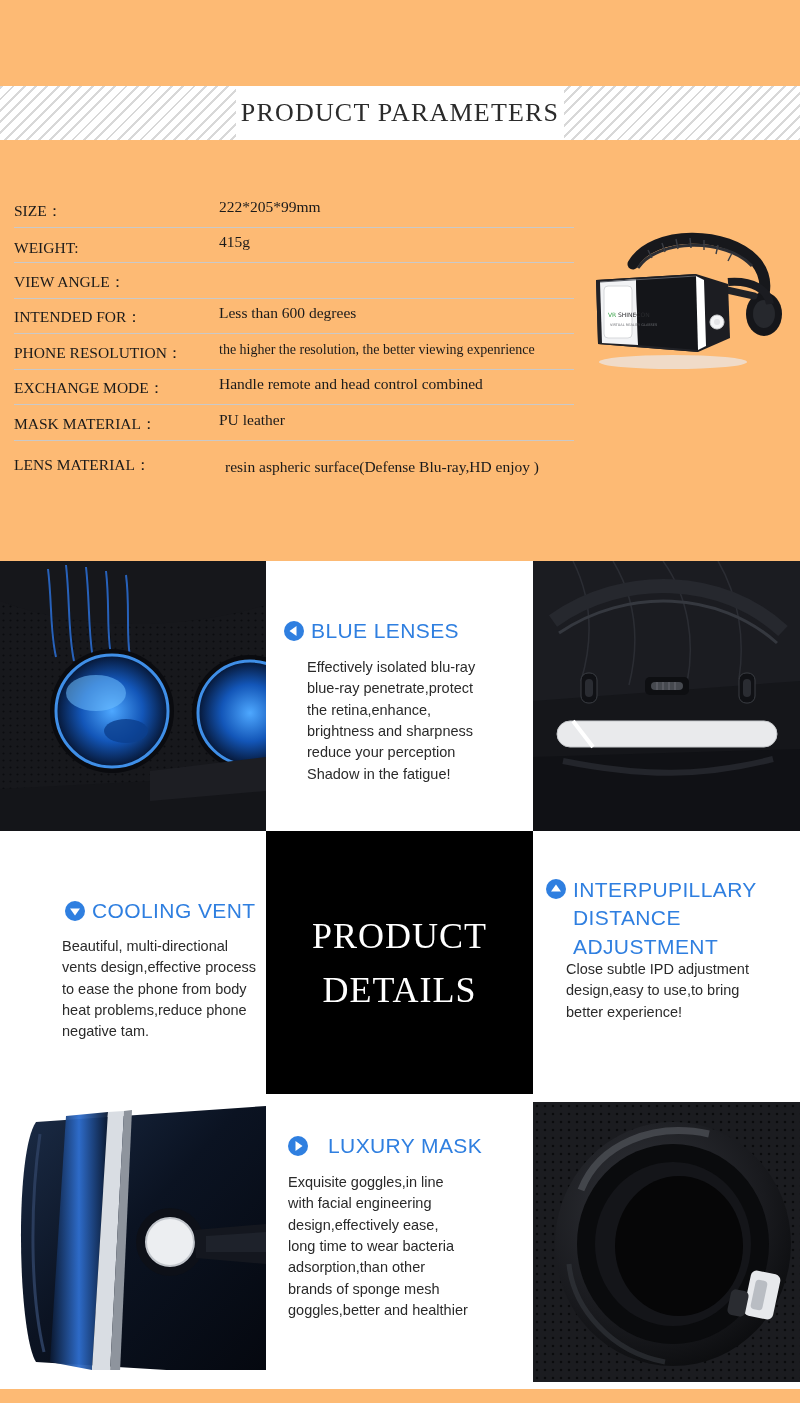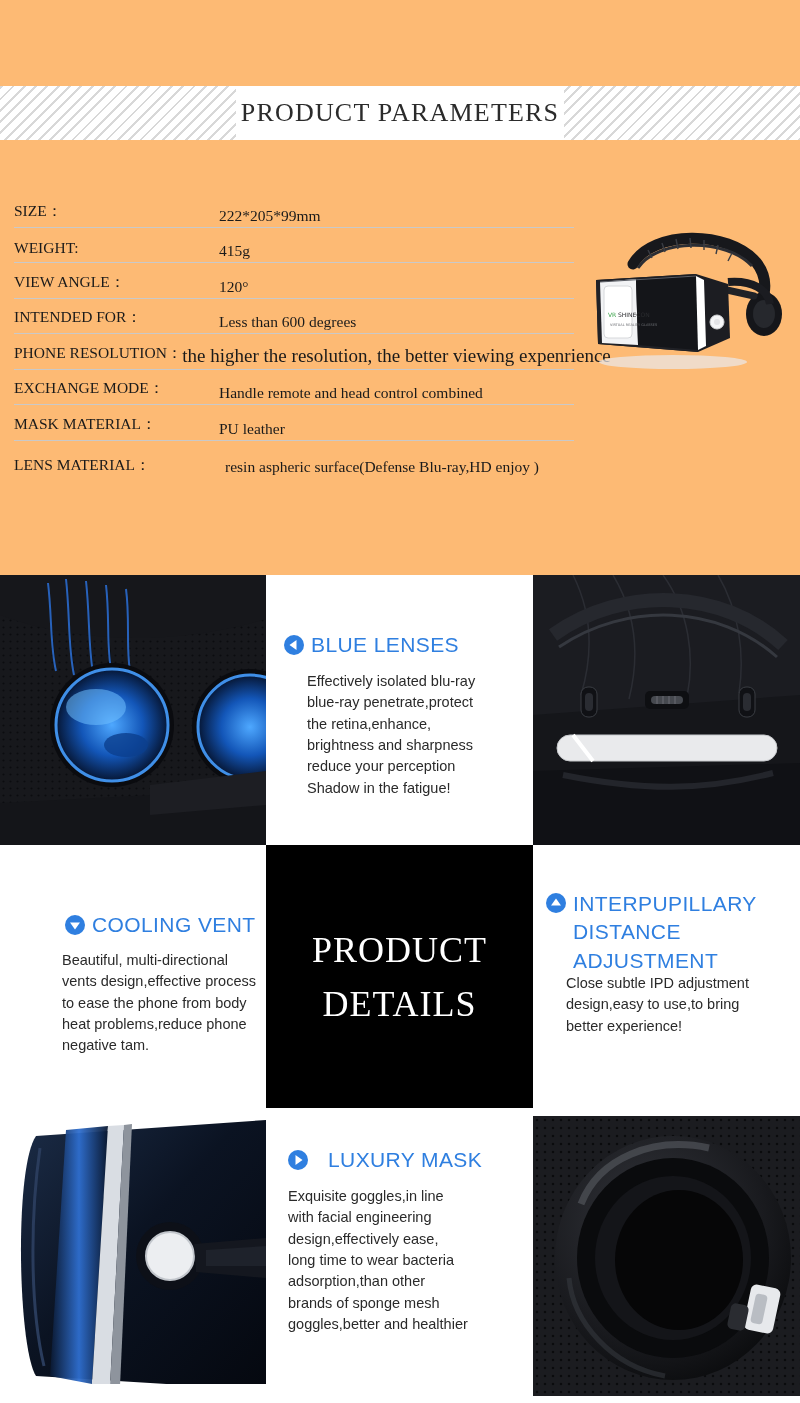--- a/index.html
+++ b/index.html
@@ -60,38 +60,38 @@
     color: #1a1a1a;
     font-family: "Liberation Serif", serif;
     padding-bottom: 5px;
     white-space: nowrap;
   }
   .spec-value {
     flex: 1;
     font-size: 15.5px;
     color: #1a1a1a;
     font-family: "Liberation Serif", serif;
-    padding-bottom: 2px;
+    padding-bottom: 11px;
     white-space: nowrap;
   }
-  .spec-value.small { font-size: 19px; }
+  .spec-value.small { font-size: 14px; }
   .spec-row.last .spec-label { padding-bottom: 0; }
   .spec-row.last .spec-value { padding-bottom: 0; padding-left: 6px; }
   .spec-row.wide .spec-value { white-space: nowrap; }
 
   
   .hero-photo {
     position: absolute;
     left: 578px; top: 222px; width: 222px; height: 170px;
     overflow: hidden;
   }
   .hero-photo svg { display: block; }
 
   
-  .grid { position: absolute; left: 0; top: 575px; width: 800px; height: 828px; }
+  .grid { position: absolute; left: 0; top: 561px; width: 800px; height: 828px; }
 
   .cell { position: absolute; overflow: hidden; }
 
   
   .cell-img-lens   { left: 0;   top: 0;   width: 266px; height: 270px; }
   .cell-blue       { left: 266px; top: 0; width: 267px; height: 270px; background: #fff; }
   .cell-img-strap  { left: 533px; top: 0; width: 267px; height: 270px; }
 
   
   .cell-cooling    { left: 0;   top: 270px; width: 266px; height: 263px; background:#fff;padding-left:35px; }
@@ -177,21 +177,20 @@
     <div class="spec-row">
       <div class="spec-label">SIZE：</div>
       <div class="spec-value">222*205*99mm</div>
     </div>
     <div class="spec-row">
       <div class="spec-label">WEIGHT:</div>
       <div class="spec-value">415g</div>
     </div>
     <div class="spec-row">
       <div class="spec-label">VIEW ANGLE：</div>
-      <div class="spec-value">120°</div>
     </div>
     <div class="spec-row">
       <div class="spec-label">INTENDED FOR：</div>
       <div class="spec-value">Less than 600 degrees</div>
     </div>
     <div class="spec-row">
       <div class="spec-label">PHONE RESOLUTION：</div>
       <div class="spec-value small">the higher the resolution, the better viewing expenrience</div>
     </div>
     <div class="spec-row wide">

